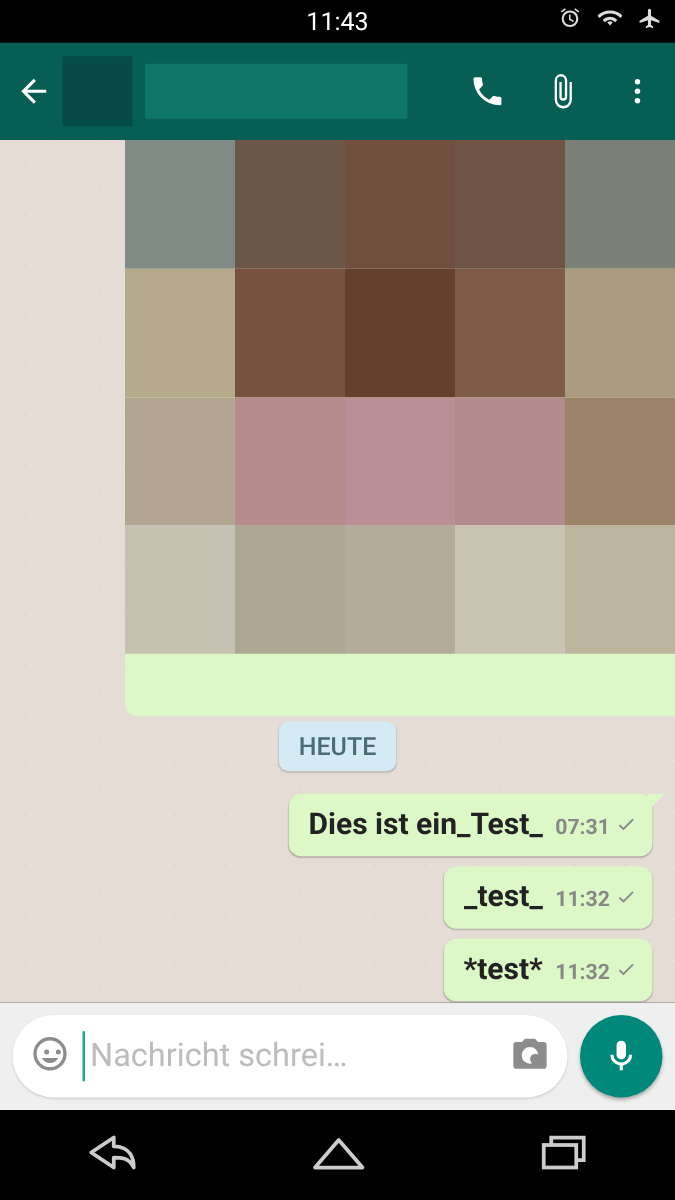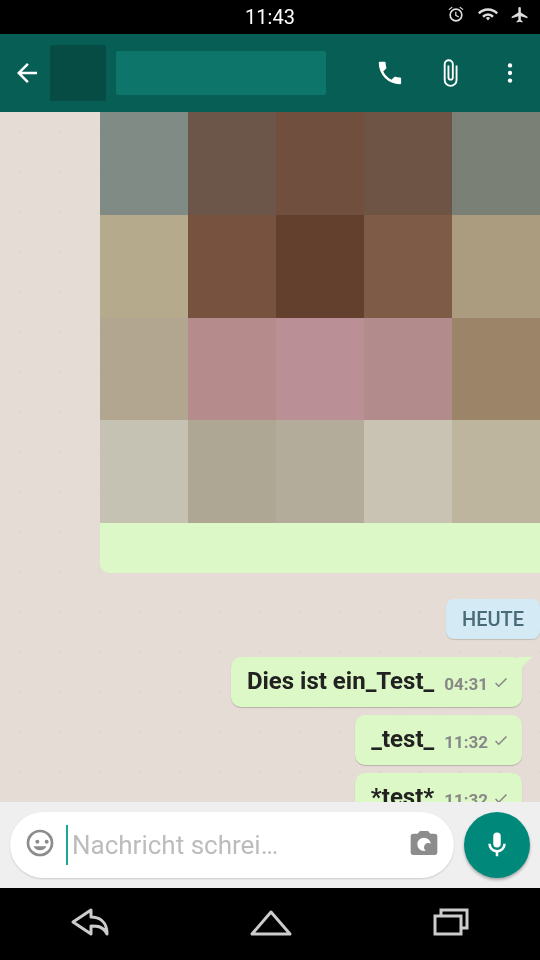--- a/index.html
+++ b/index.html
@@ -75,21 +75,21 @@
   .pixel-grid div:nth-child(14) { background:#b28c8d; }
   .pixel-grid div:nth-child(15) { background:#9c8468; }
   .pixel-grid div:nth-child(16) { background:#c5c2b3; }
   .pixel-grid div:nth-child(17) { background:#ada793; }
   .pixel-grid div:nth-child(18) { background:#b4ac9b; }
   .pixel-grid div:nth-child(19) { background:#c8c3b2; }
   .pixel-grid div:nth-child(20) { background:#bdb59e; }
 
   .scroll-spacer { flex: 1; }
 
-  .date-chip-row { display:flex; justify-content:flex-end; margin: 26px 0 18px; }
+  .date-chip-row { display:flex; justify-content:center; margin: 4px 0 18px; }
   .date-chip {
     background:#D4EAF4; color:#4a6b78; font-size:20px; font-weight:500;
     padding: 8px 16px; border-radius: 8px;
     box-shadow: 0 1px 1px rgba(0,0,0,0.15);
   }
 
   .msg-row { display:flex; justify-content:flex-end; padding: 0 18px 8px; font-weight: bold; }
   .bubble {
     background:#DCF8C6; border-radius:10px; padding: 10px 12px 12px 16px;
     box-shadow: 0 1px 1px rgba(0,0,0,0.2);
@@ -218,21 +218,21 @@
   <div class="scroll-spacer"></div>
 
   <div class="date-chip-row">
     <div class="date-chip">HEUTE</div>
   </div>
 
   <div class="msg-row">
     <div class="bubble first">
       <span class="text">Dies ist ein_Test_</span>
       <span class="meta">
-        <span>04:31</span>
+        <span>07:31</span>
         <span><svg viewBox="0 0 24 24">
               <path d="M9 16.2l-3.5-3.5L4 14l5 5L20 8l-1.5-1.4z"></path>
             </svg></span>
       </span>
     </div>
   </div>
 
   <div class="msg-row">
     <div class="bubble">
       <span class="text">_test_</span>

